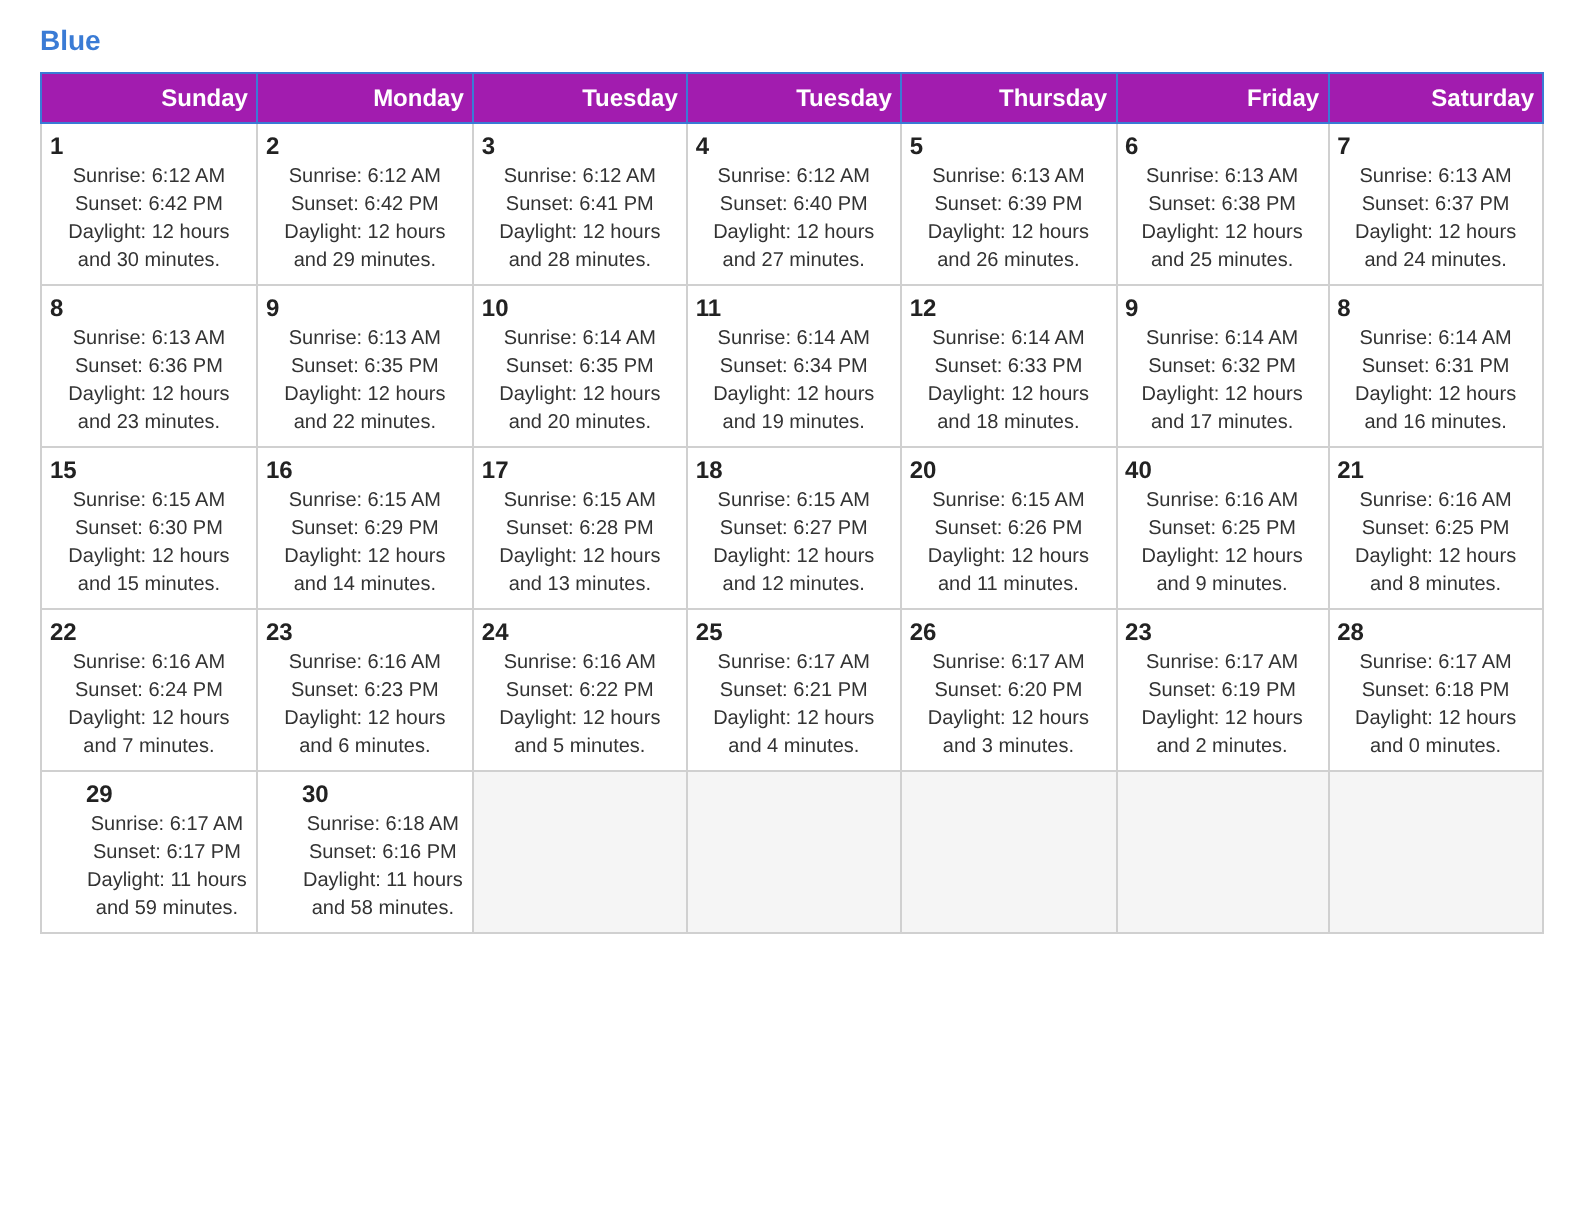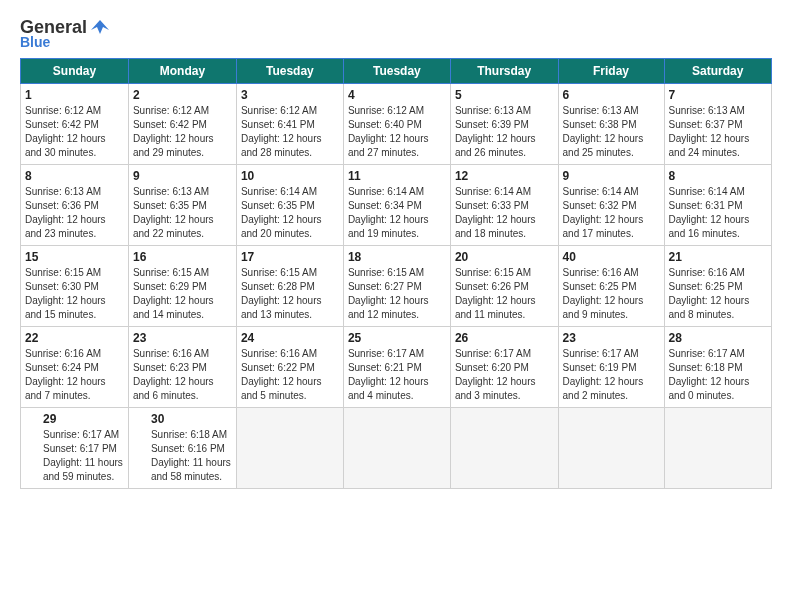--- a/index.html
+++ b/index.html
@@ -53,24 +53,24 @@
       font-size: 14px;
       color: #555;
       margin-top: 2px;
     }
     .calendar {
       width: 100%;
       border-collapse: collapse;
       font-size: 10.5px;
     }
     .calendar thead th {
-      background: #0f766e;
+      background: #a21caf;
       color: #fff;
       padding: 5px 4px;
-      text-align: center;
+      text-align: right;
       font-size: 12px;
       font-weight: bold;
       border: 1px solid #3a7bd5;
     }
     .calendar tbody td {
       vertical-align: top;
       border: 1px solid #d0d0d0;
       padding: 4px 4px;
       width: 113px;
       height: 80px;
@@ -84,37 +84,32 @@
       font-size: 12px;
       font-weight: bold;
       color: #222;
       display: block;
       margin-bottom: 2px;
     }
     .day-detail {
       color: #333;
       font-size: 10px;
       line-height: 1.4;
+      text-align: center;
     }
     .empty-cell {
       background: #f5f5f5 !important;
     }
   </style>
 </head>
 <body>
 
 <div class="page">
   <div class="header">
     <div class="logo">
-      <div class="logo-text">
-        <span class="logo-general">General</span>
-        <svg class="logo-icon" viewBox="0 0 22 22">
-          <polygon points="11,4 20,14 14,11 11,18 8,11 2,14" fill="#3a7bd5"></polygon>
-        </svg>
-      </div>
       <div style="font-size:14px;font-weight:bold;color:#3a7bd5;margin-top:-4px;">Blue</div>
     </div>
     <div class="title-block">
       <div class="month-title"></div>
       <div class="location"></div>
     </div>
   </div>
 
   <table class="calendar">
     <thead>

